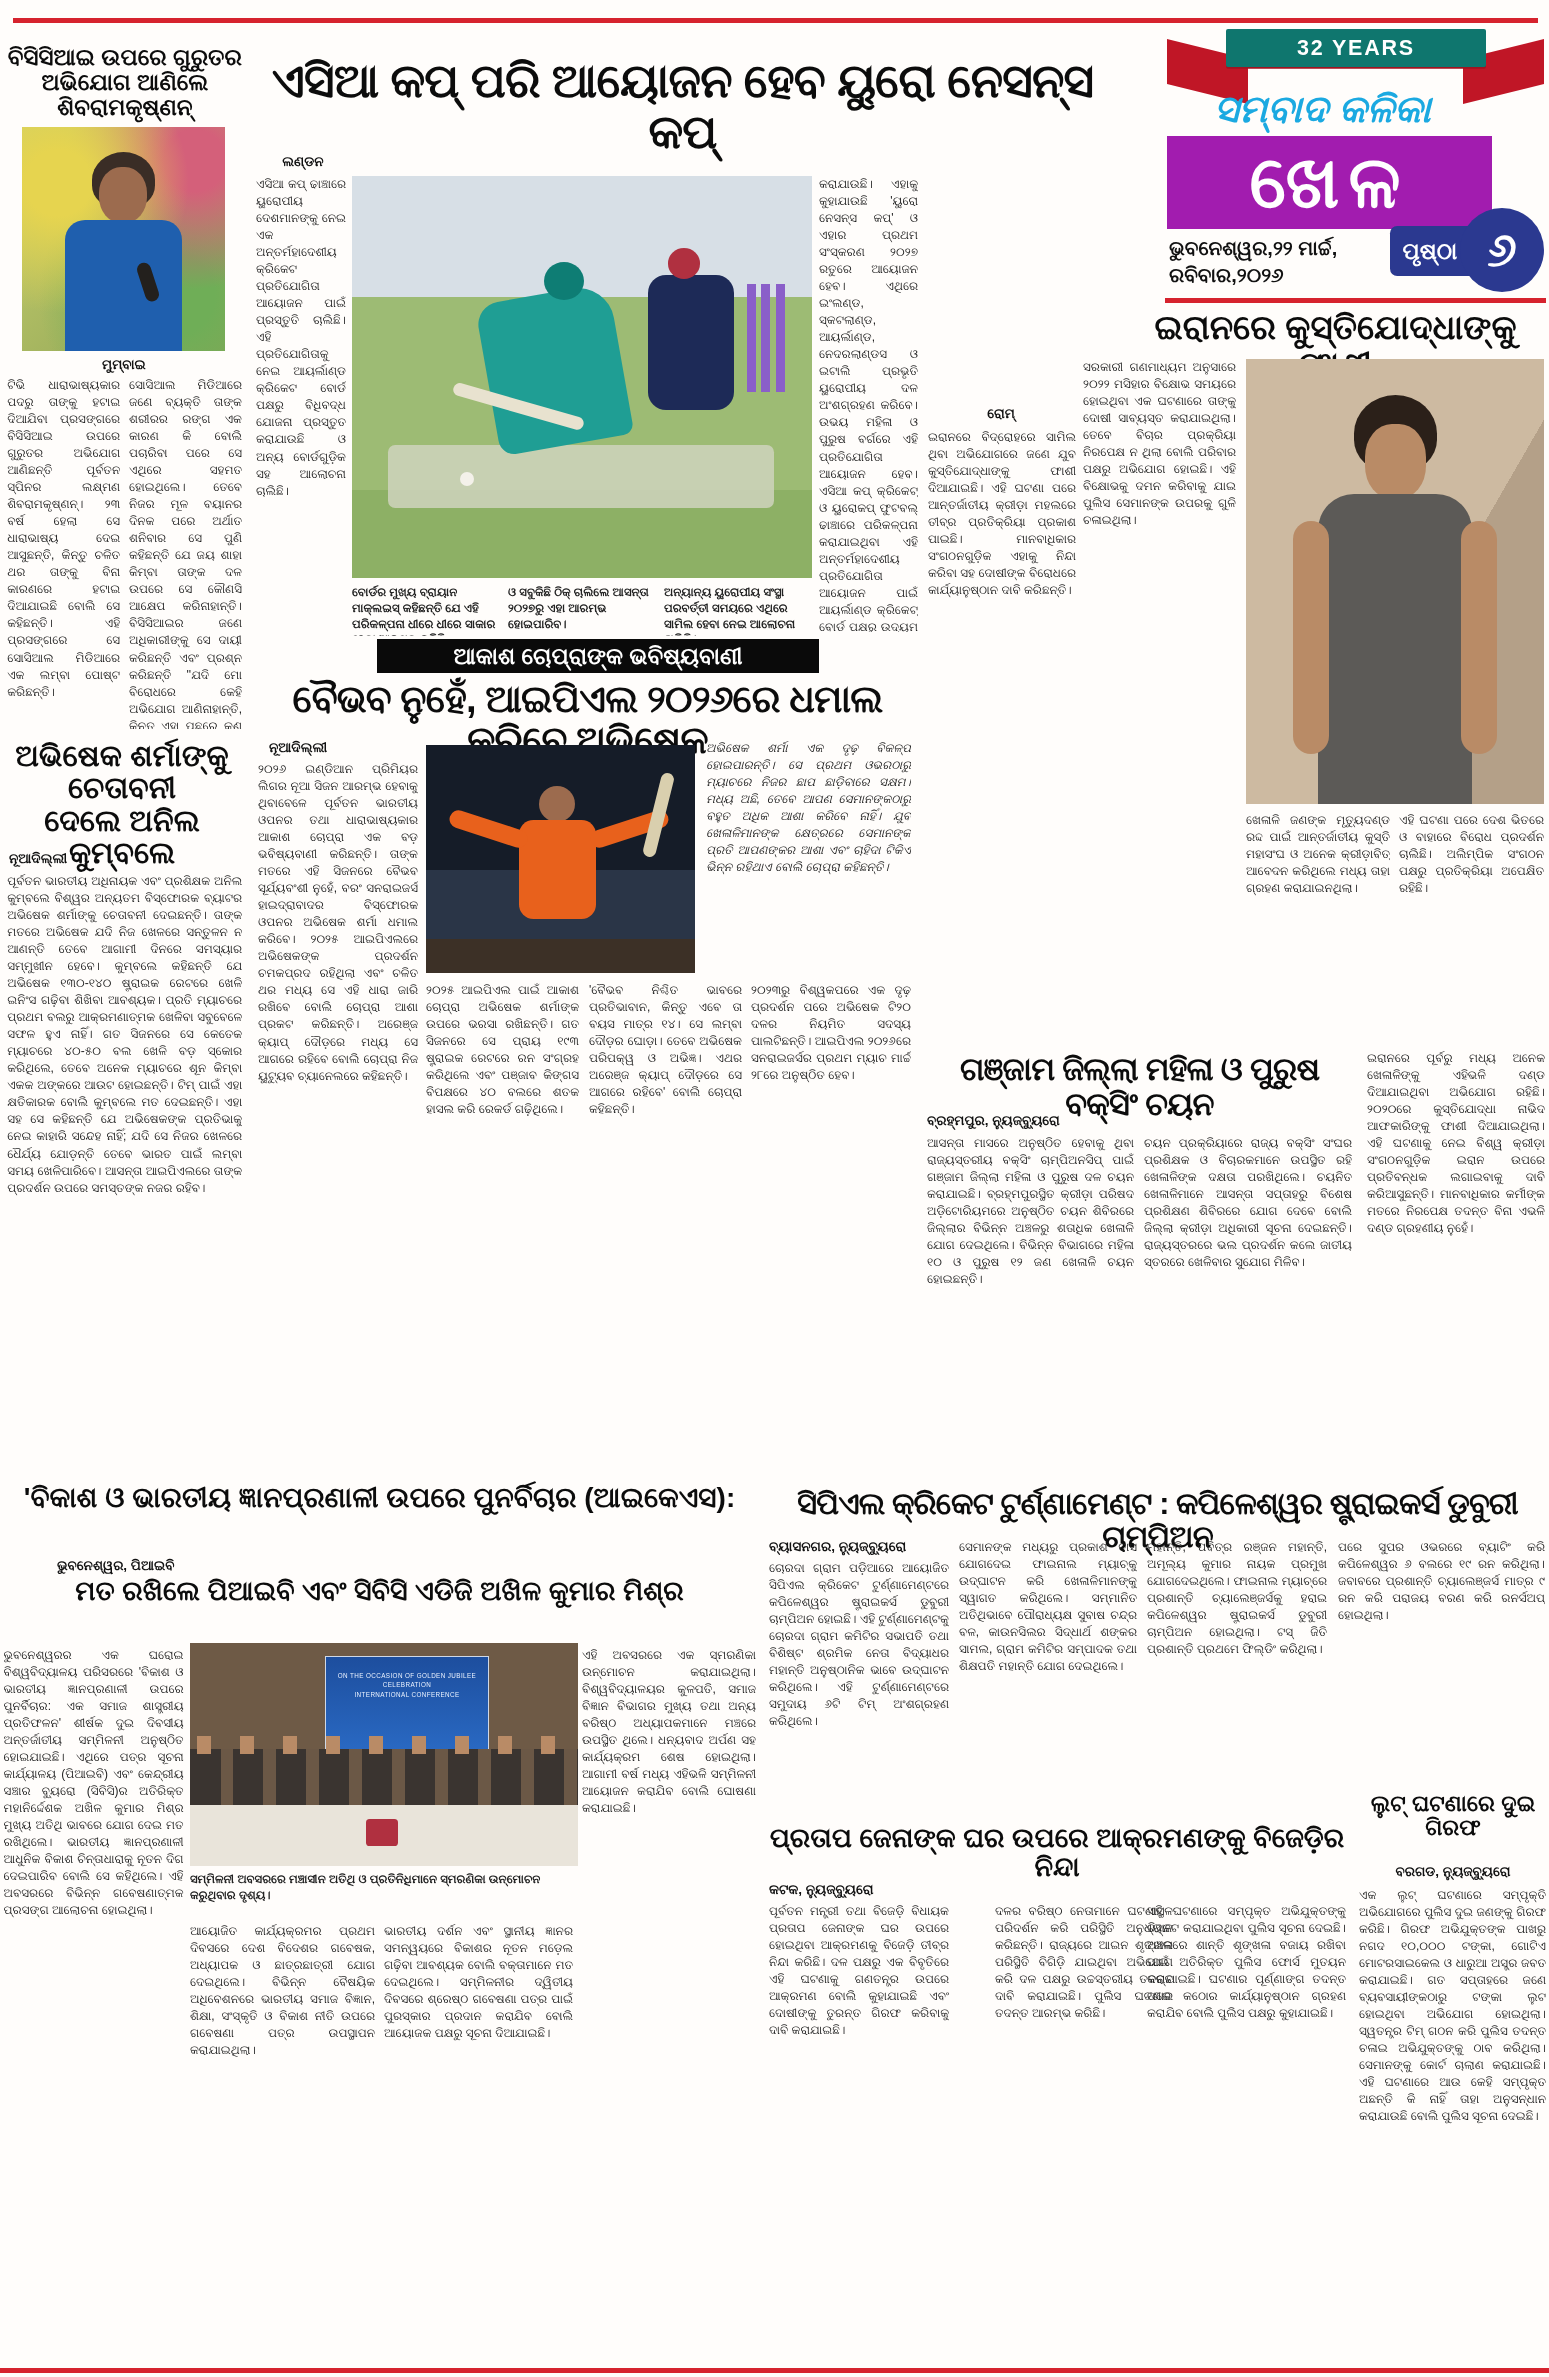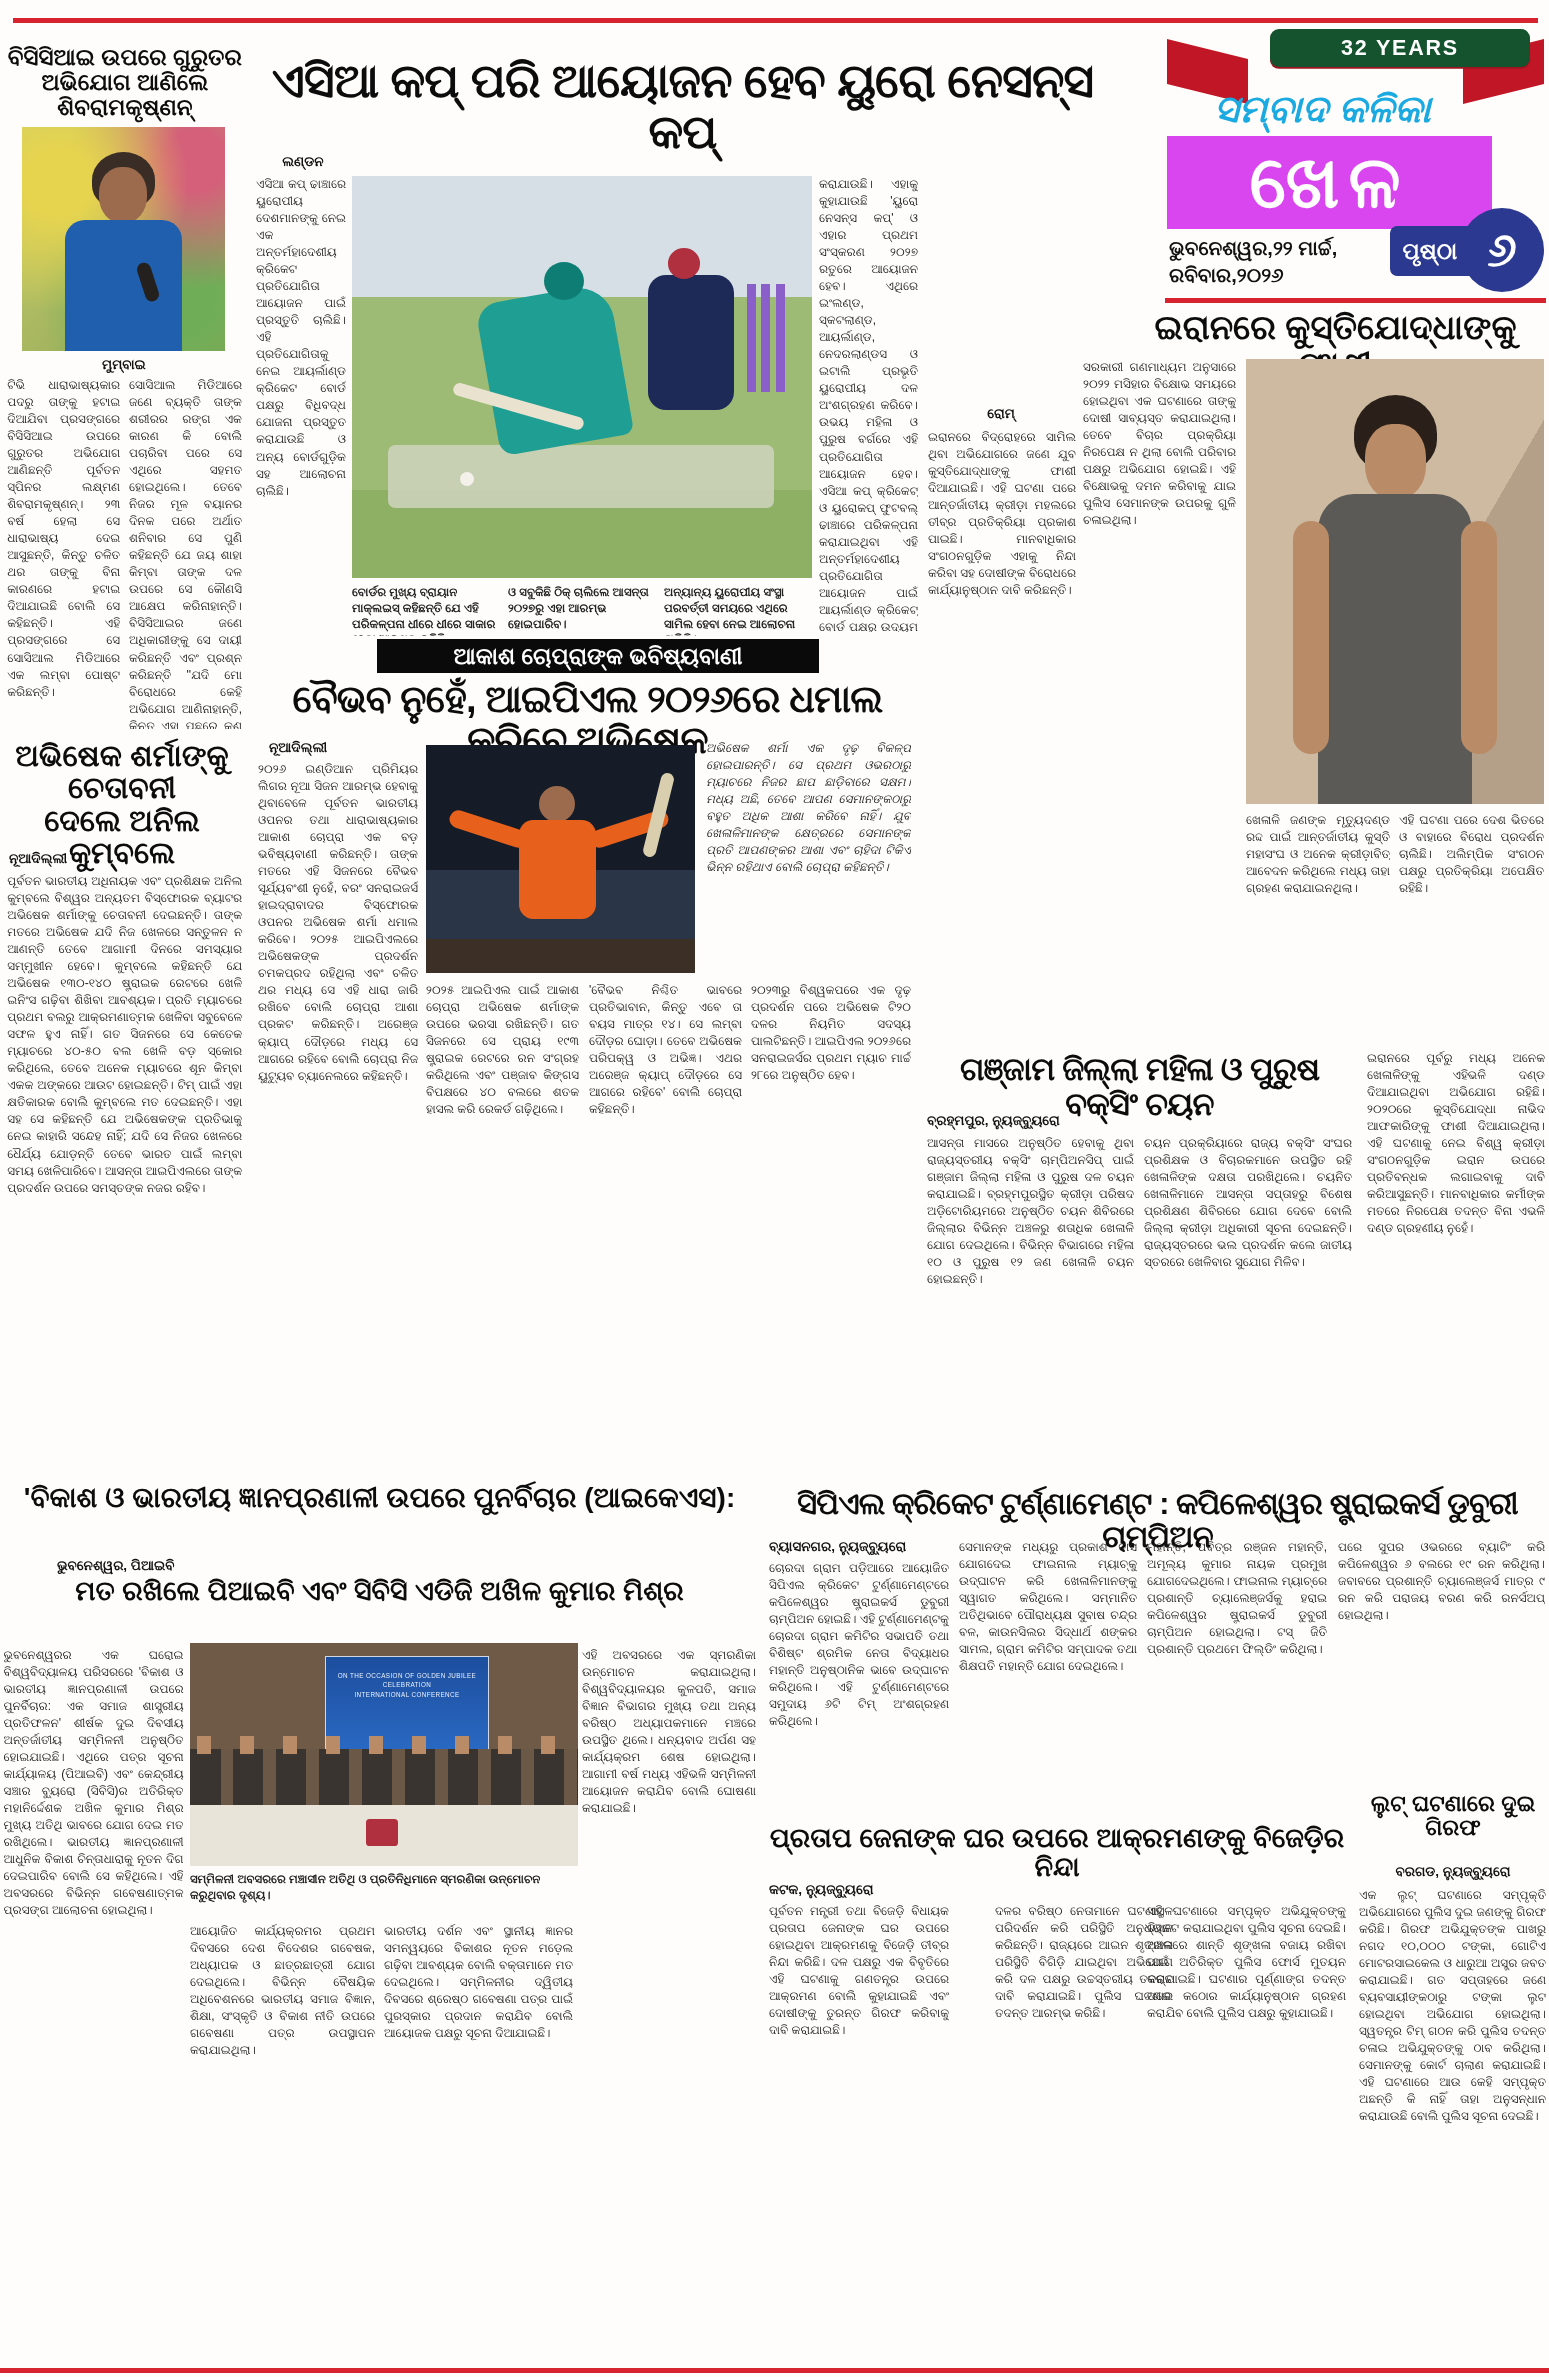--- a/index.html
+++ b/index.html
@@ -8,25 +8,25 @@
   .abs{position:absolute;}
   .rule-red{background:#d6232e;}
   .headline{font-weight:700;color:#0c0c0c;text-align:center;line-height:1.08;}
   .body-col{font-size:12px;line-height:1.42;text-align:justify;color:#222;overflow:hidden;}
   .byline{font-weight:700;font-size:13.5px;color:#111;}
   .byline-center{text-align:center;}
   .caption{font-size:11.7px;font-weight:700;color:#222;line-height:1.35;overflow:hidden;}
   .banner{background:#0a0a0a;color:#fff;font-weight:700;display:flex;align-items:center;justify-content:center;}
   .photo{overflow:hidden;}
   
-  .ribbon{background:#14532d;color:#fff;font-weight:700;display:flex;align-items:center;justify-content:center;
-          letter-spacing:1.8px;font-size:21.5px;border-radius:9px;box-shadow:0 1.8px 0 #9e1420;margin-left:44px;}
+  .ribbon{background:#0f766e;color:#fff;font-weight:700;display:flex;align-items:center;justify-content:center;
+          letter-spacing:1.8px;font-size:21.5px;border-radius:2px;box-shadow:0 1.8px 0 #9e1420;}
   .ribbon-tail{background:#c01626;}
   .brand-script{color:#1ba9e1;font-style:italic;font-weight:700;font-size:38px;white-space:nowrap;}
-  .logo-box{background:#d946ef;color:#fff;display:flex;align-items:center;justify-content:center;
+  .logo-box{background:#a21caf;color:#fff;display:flex;align-items:center;justify-content:center;
             font-size:72px;font-weight:700;letter-spacing:9px;}
   .badge-rect{background:#2b3990;color:#fff;border-radius:7.2px;display:flex;align-items:center;padding-left:12.6px;
               font-size:23px;font-weight:700;}
   .badge-circle{background:#2b3990;color:#fff;border-radius:50%;display:flex;align-items:center;justify-content:center;
                 font-size:47px;font-weight:700;}
   .dateline{font-weight:700;font-size:20px;line-height:1.35;color:#111;}
   .screen-text{color:#eaf2ff;font-size:6.3px;line-height:1.5;text-align:center;letter-spacing:0.4px;}
 </style>
 </head>
 <body>

